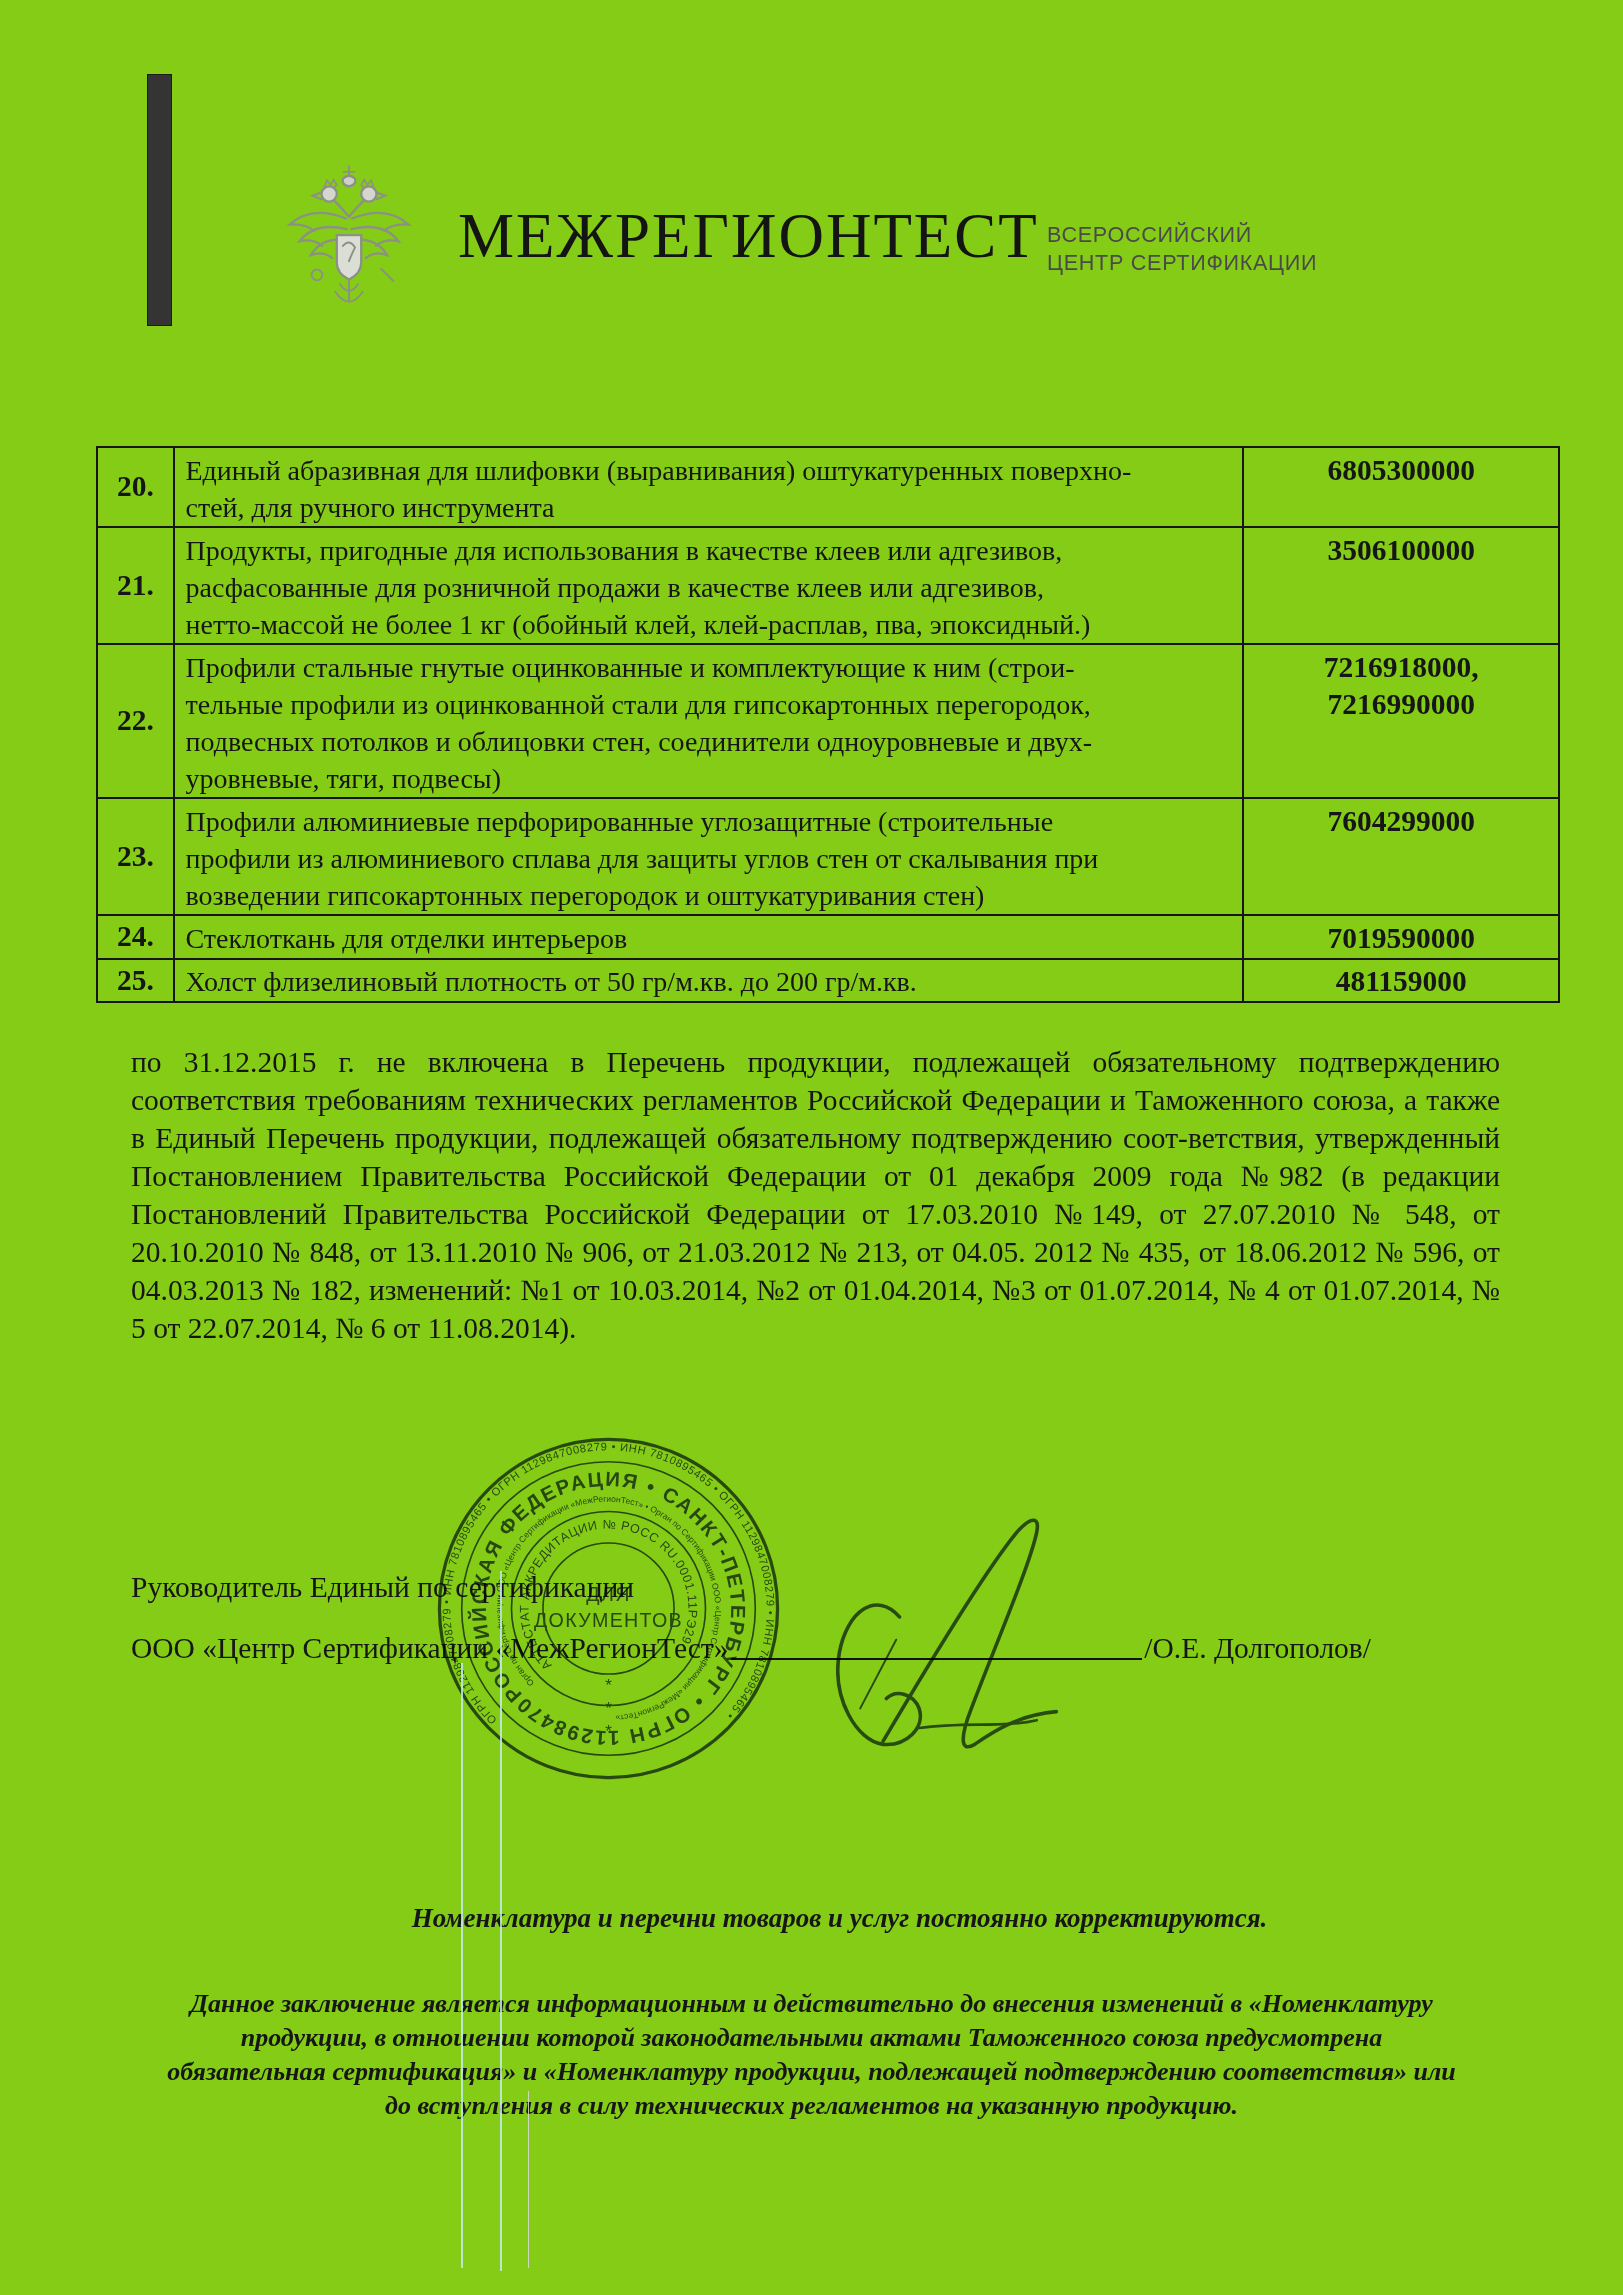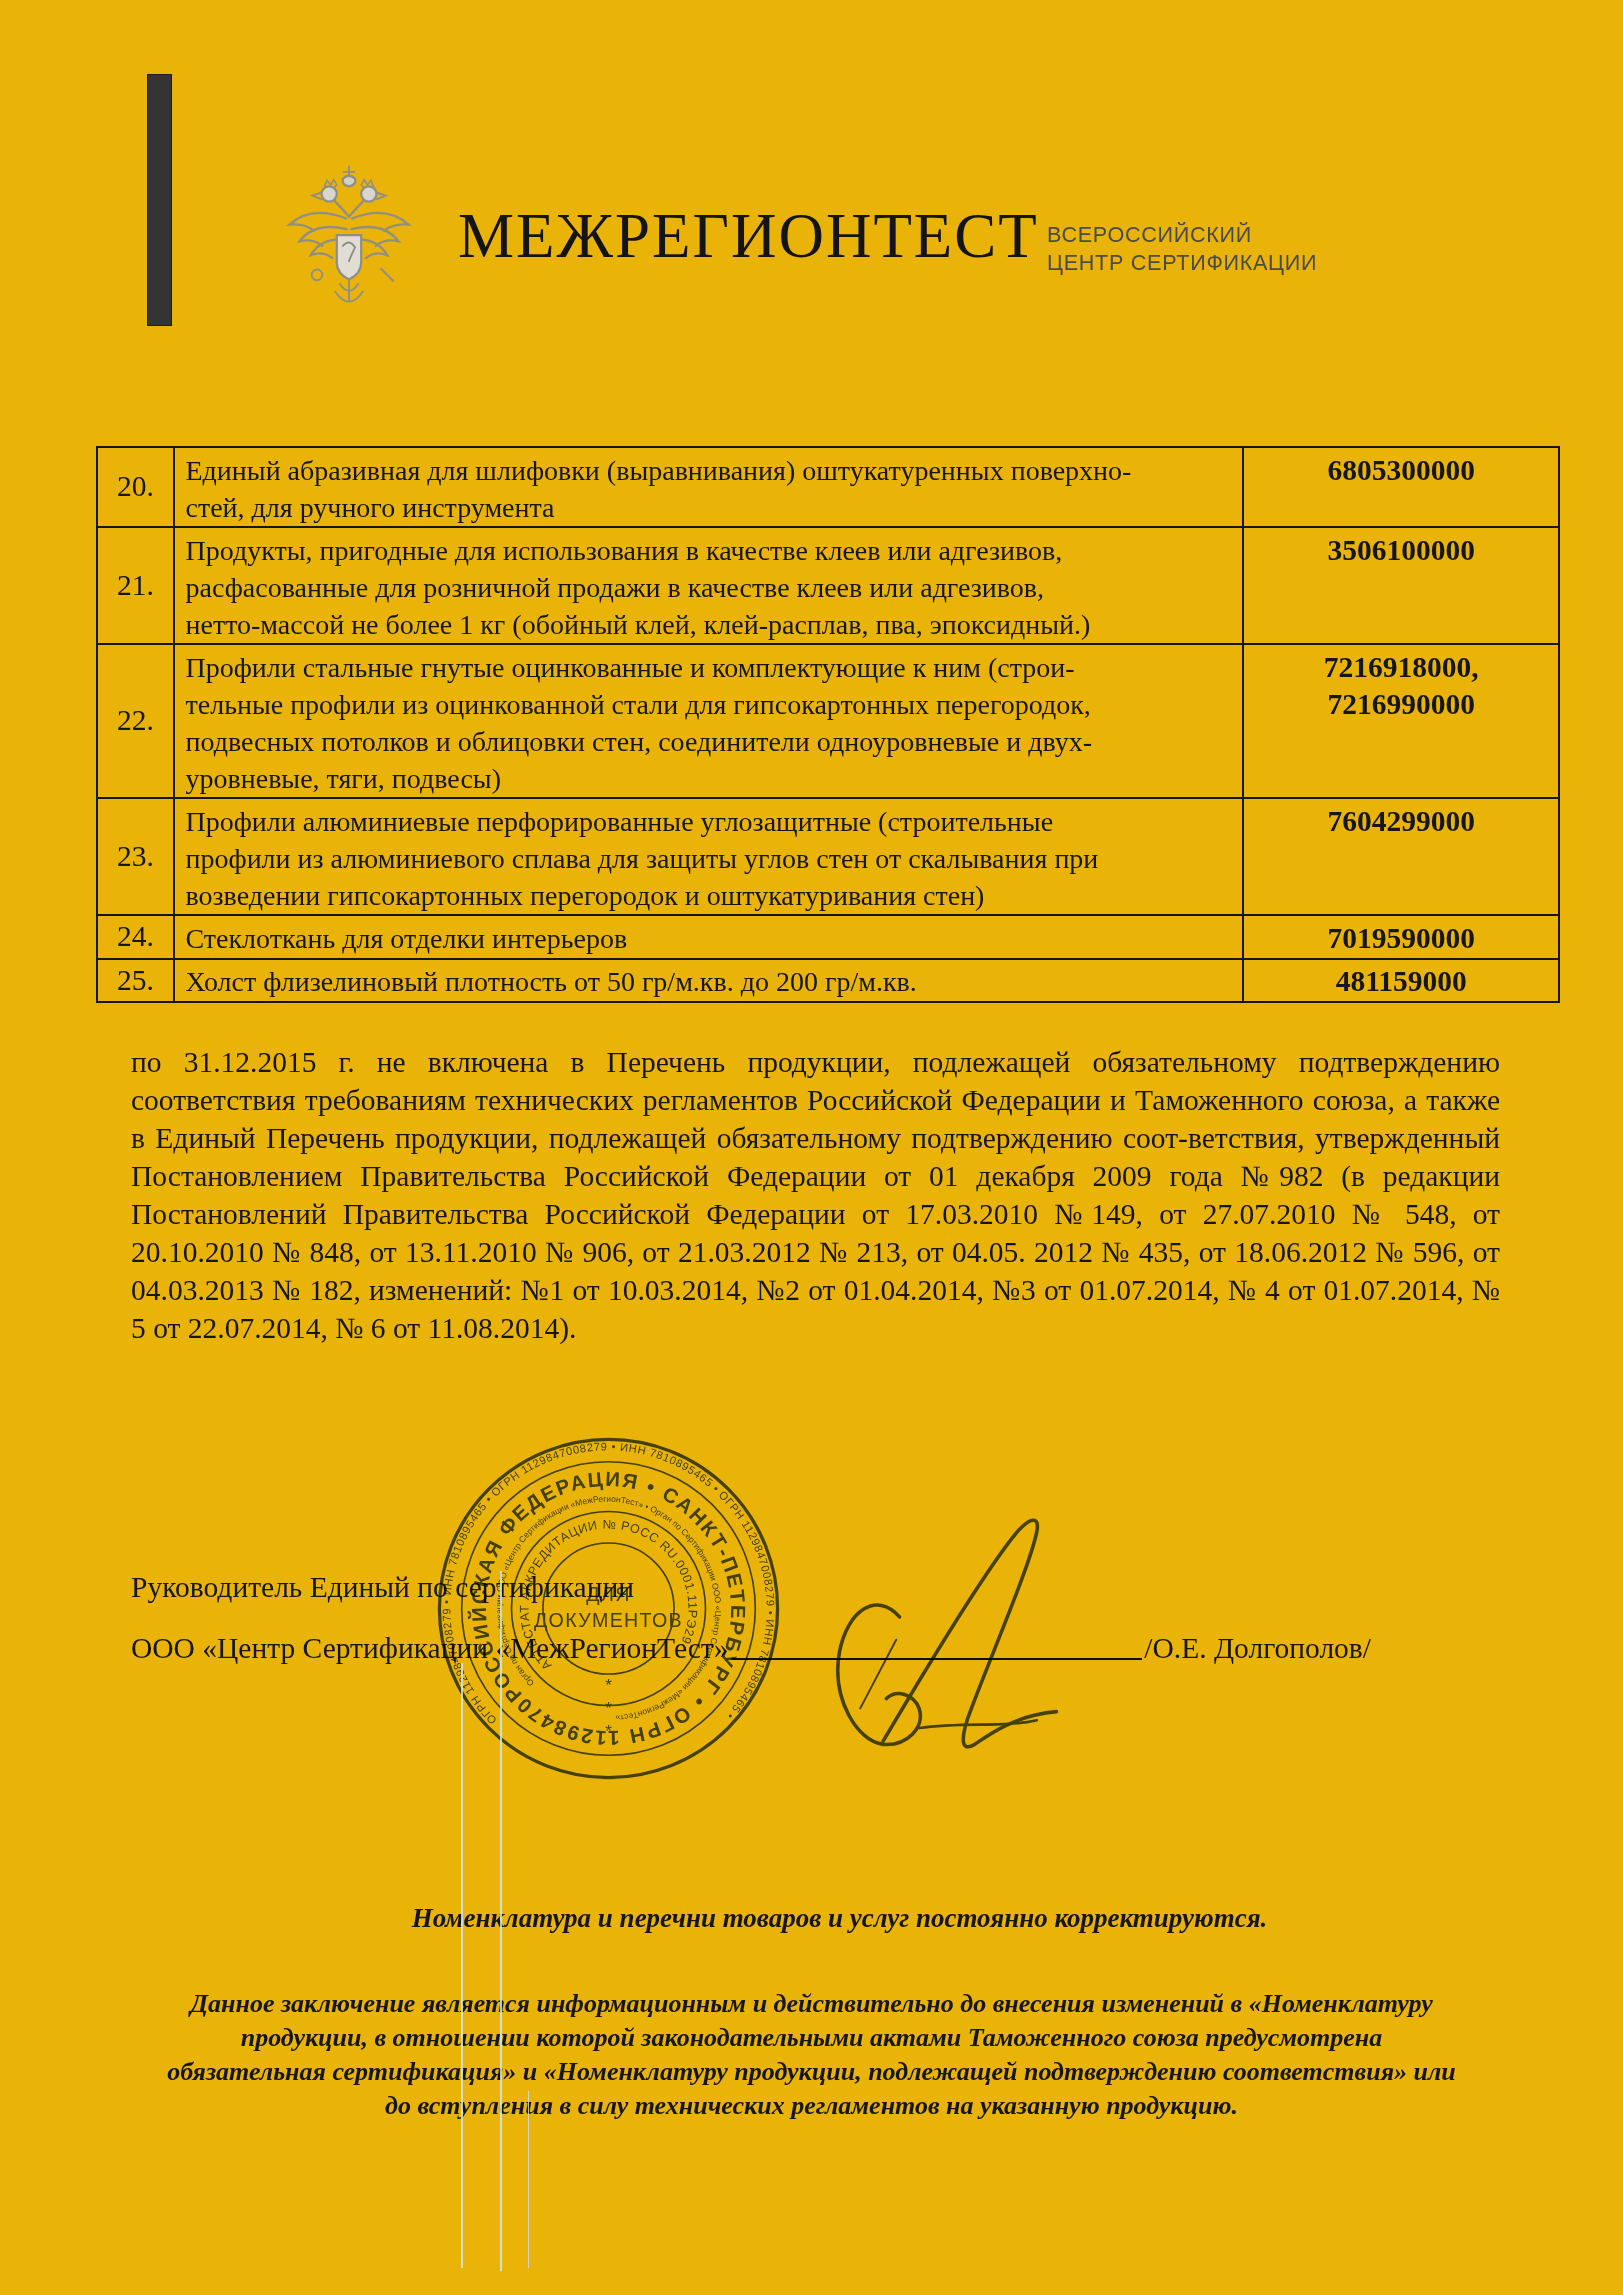--- a/index.html
+++ b/index.html
@@ -1,30 +1,30 @@
 <!DOCTYPE html>
 <html style="font-size:10.5px"><head>
 <meta charset="utf-8">
 <style>
   html,body{margin:0;padding:0;background:#e8e8e8;}
-  .page{position:relative;width:1623px;height:2295px;background:#eab308;overflow:hidden;
+  .page{position:relative;width:1623px;height:2295px;background:#84cc16;overflow:hidden;
         font-family:"Liberation Serif",serif;color:#161616;}
   .abs{position:absolute;}
 
   
   .scan-bar{left:147px;top:74px;width:23px;height:250px;background:#343434;border:0.7px solid #1c1c1c;}
   .brand{left:458px;top:200px;font-size:63px;letter-spacing:2px;color:#141414;white-space:nowrap;}
   .subtitle{left:1047px;top:221px;font-family:"Liberation Sans",sans-serif;font-size:21.6px;
             line-height:28px;color:#4a4a4a;letter-spacing:0.7px;white-space:nowrap;}
 
   
   .doc-table{position:absolute;left:96px;top:446px;width:1430px;border-collapse:collapse;
              border:2.6px solid #161616;table-layout:fixed;}
   .doc-table td{border:2px solid #161616;overflow:hidden;}
-  .c-num {width:73px;text-align:center;vertical-align:middle;font-weight:400;font-size:29.5px;}
+  .c-num {width:73px;text-align:center;vertical-align:middle;font-weight:700;font-size:29.5px;}
   .c-desc{width:1041px;vertical-align:top;font-size:28px;line-height:37px;
           padding:3.9px 15.7px 0 10.5px;white-space:pre-line;}
   .c-code{width:312px;text-align:center;vertical-align:top;font-weight:700;font-size:29.5px;
           line-height:37px;padding-top:3.9px;white-space:pre-line;margin-top:15px;}
 
   
   .law-par{left:131px;top:1043px;width:1369px;font-size:29.5px;line-height:38px;text-align:justify;}
 
   
   .sig-role1{left:131px;top:1571px;font-size:29.5px;white-space:nowrap;}

